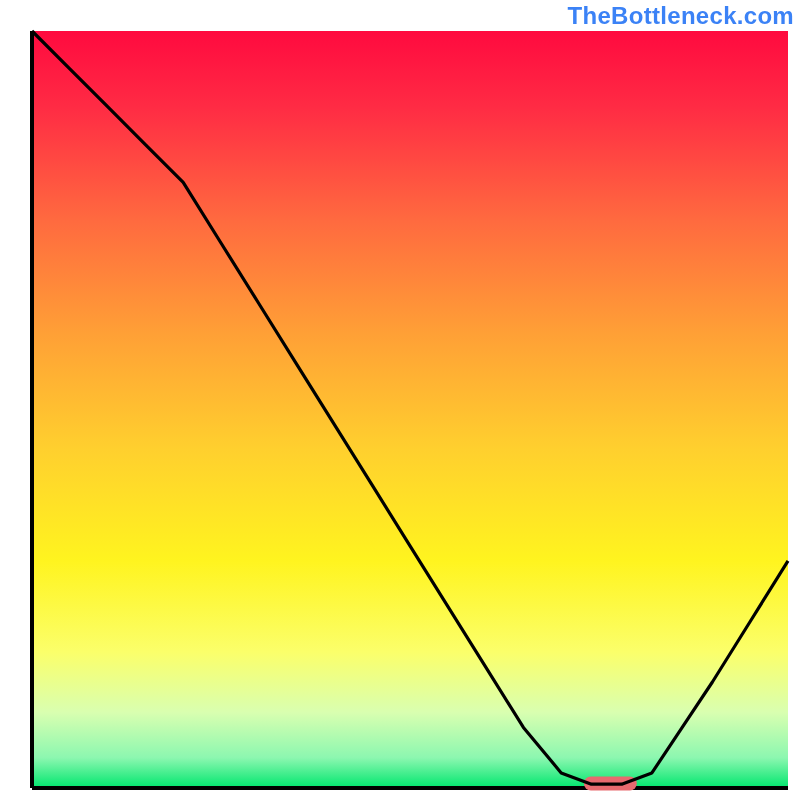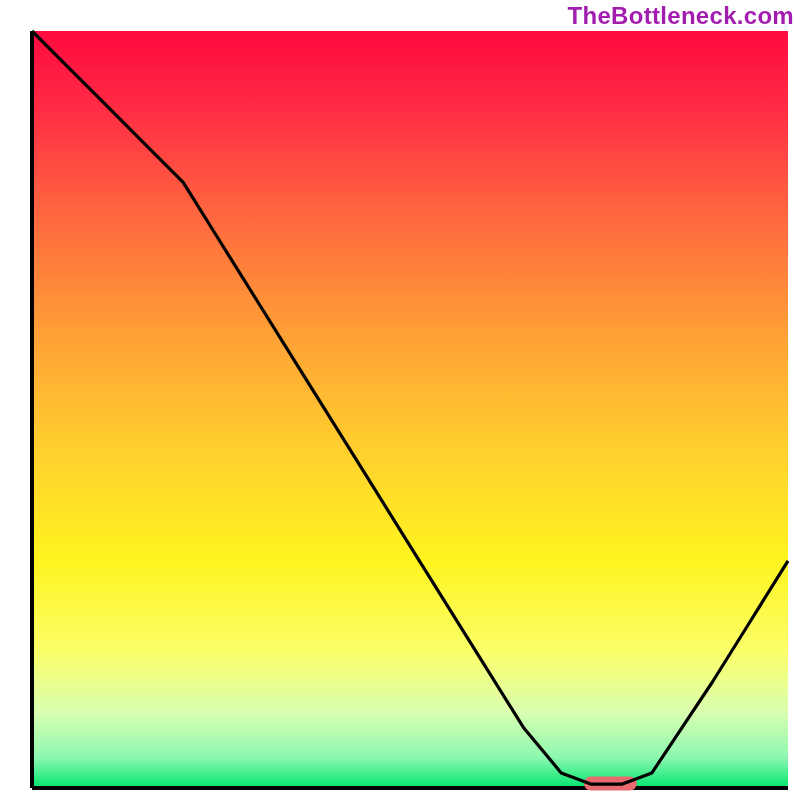--- a/index.html
+++ b/index.html
@@ -14,21 +14,21 @@
     position: relative;
     width: 800px;
     height: 800px;
   }
   .watermark {
     position: absolute;
     top: 2px;
     right: 6px;
     font-size: 24px;
     font-weight: 600;
-    color: #a21caf;
+    color: #3b82f6;
     letter-spacing: 0.3px;
     z-index: 10;
   }
   svg {
     position: absolute;
     top: 0;
     left: 0;
   }
 </style>
 </head>

